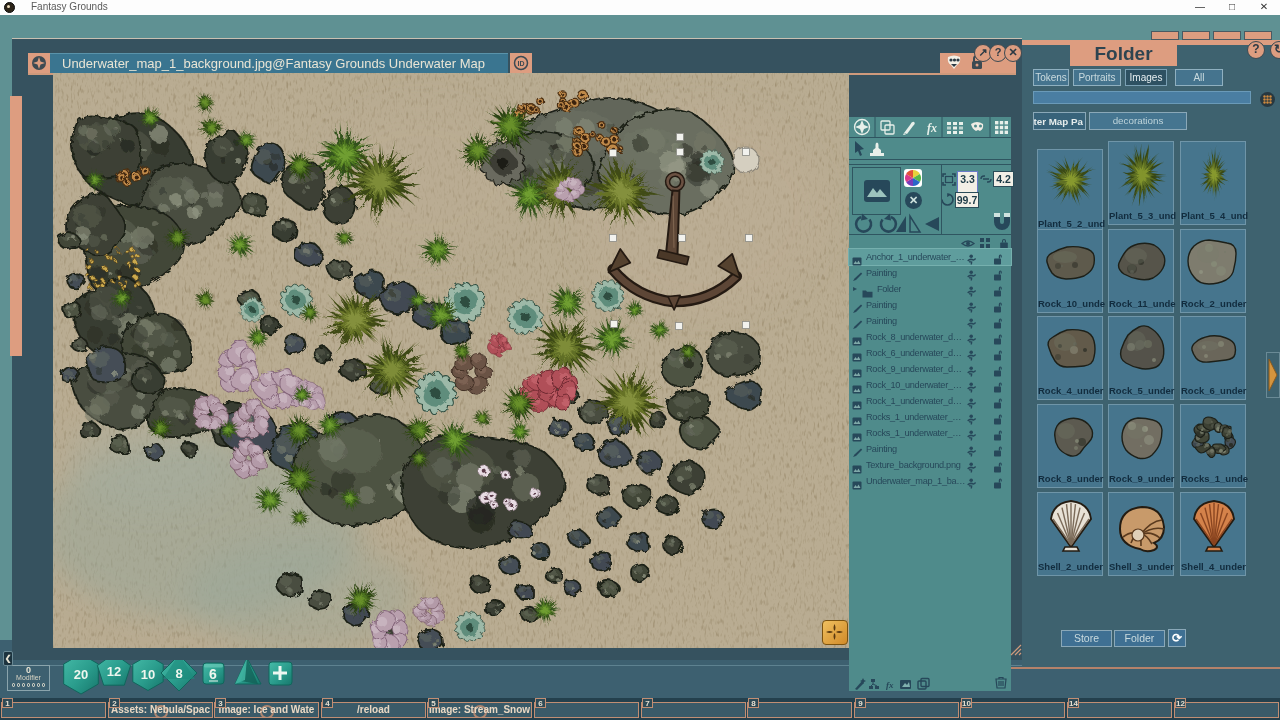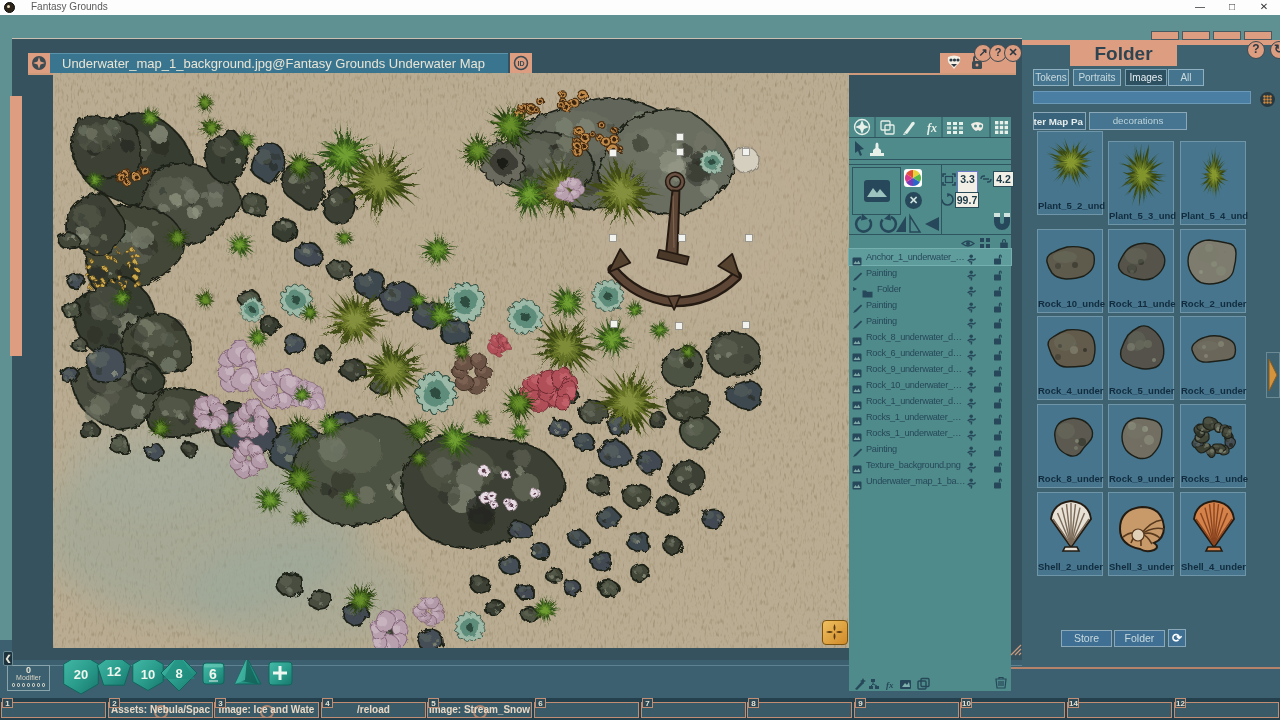--- a/index.html
+++ b/index.html
@@ -80,21 +80,21 @@
 </div>
 
 <div class="assets">
   <div class="topborder"></div>
   <div class="atab">Folder</div>
   <div class="qbtn" style="left:225px">?</div>
   <div class="qbtn" style="left:248px">↻</div>
   <div class="abtn" style="left:11px;width:36px">Tokens</div>
   <div class="abtn" style="left:51px;width:48px">Portraits</div>
   <div class="abtn sel" style="left:103px;width:42px">Images</div>
-  <div class="abtn" style="left:146px;width:36px">All</div>
+  <div class="abtn" style="left:153px;width:48px">All</div>
   <div class="searchbar"></div>
   <div class="dotbtn"><svg width="15" height="15" viewBox="0 0 15 15">
         <g fill="#d08a3e">
           <circle cx="4.5" cy="4.5" r="1.2"></circle>
           <circle cx="7.5" cy="4.5" r="1.2"></circle>
           <circle cx="10.5" cy="4.5" r="1.2"></circle>
           <circle cx="4.5" cy="7.5" r="1.2"></circle>
           <circle cx="7.5" cy="7.5" r="1.2"></circle>
           <circle cx="10.5" cy="7.5" r="1.2"></circle>
           <circle cx="4.5" cy="10.5" r="1.2"></circle>
@@ -103,21 +103,21 @@
         </g>
       </svg></div>
   <div class="fbtn" style="left:11px;width:53px;background:#38637a;color:#e5ecec;font-weight:bold">
       <span style="position:absolute;right:2px;top:1px;white-space:nowrap">Underwater Map Pa</span>
     </div>
   <div class="fbtn" style="left:67px;width:98px;background:#457590;color:#bdd3da">decorations</div>
   <div class="storebtn" style="left:39px;width:51px">Store</div>
   <div class="storebtn" style="left:92px;width:51px">Folder</div>
   <div class="refbtn">⟳</div>
 </div>
-<div class="acell" style="left:1037px;top:131px">
+<div class="acell" style="left:1037px;top:149px">
     <div class="athumb"><svg width="64" height="62" viewBox="0 0 64 62">
         <path d="M32,28 L38,27 Q47,28 53,26 Q47,28 38,30 ZM32,28 L38,28 Q46,32 50,33 Q46,32 37,31 ZM32,28 L39,28 Q48,32 53,33 Q48,32 38,31 ZM32,28 L38,28 Q47,33 51,35 Q47,33 38,30 ZM32,28 L37,29 Q45,33 49,34 Q45,33 37,31 ZM32,28 L37,30 Q42,37 44,41 Q42,37 35,32 ZM32,28 L39,30 Q48,40 51,45 Q48,40 37,34 ZM32,28 L39,32 Q47,42 51,48 Q47,42 37,34 ZM32,28 L37,32 Q41,43 43,48 Q41,43 35,34 ZM32,28 L36,32 Q39,42 41,47 Q39,42 34,34 ZM32,28 L36,32 Q37,41 37,46 Q37,41 34,33 ZM32,28 L36,34 Q38,45 40,51 Q38,45 32,35 ZM32,28 L37,35 Q39,47 41,54 Q39,47 33,36 ZM32,28 L33,34 Q34,42 36,47 Q34,42 31,34 ZM32,28 L33,34 Q33,44 34,49 Q33,44 31,34 ZM32,28 L34,36 Q35,48 39,54 Q35,48 30,36 ZM32,28 L32,34 Q30,43 30,48 Q30,43 29,33 ZM32,28 L31,33 Q28,41 27,45 Q28,41 29,33 ZM32,28 L31,36 Q25,47 21,53 Q25,47 28,35 ZM32,28 L31,34 Q26,42 23,47 Q26,42 28,33 ZM32,28 L29,35 Q21,43 17,48 Q21,43 26,32 ZM32,28 L28,35 Q19,43 14,48 Q19,43 26,33 ZM32,28 L29,33 Q23,40 21,45 Q23,40 27,32 ZM32,28 L29,33 Q21,36 17,38 Q21,36 27,31 ZM32,28 L27,32 Q19,37 17,42 Q19,37 26,30 ZM32,28 L26,32 Q15,34 10,35 Q15,34 25,29 ZM32,28 L27,32 Q17,35 12,38 Q17,35 25,29 ZM32,28 L26,31 Q16,32 11,34 Q16,32 26,28 ZM32,28 L26,29 Q17,28 12,28 Q17,28 26,27 ZM32,28 L24,29 Q13,24 8,20 Q13,24 25,26 ZM32,28 L26,28 Q18,26 13,27 Q18,26 27,26 ZM32,28 L25,28 Q16,23 11,19 Q16,23 26,25 ZM32,28 L24,27 Q13,21 7,18 Q13,21 25,24 ZM32,28 L24,27 Q14,21 9,17 Q14,21 25,24 ZM32,28 L25,26 Q14,20 7,21 Q14,20 26,23 ZM32,28 L26,24 Q19,16 16,11 Q19,16 28,22 ZM32,28 L25,24 Q16,15 9,12 Q16,15 27,21 ZM32,28 L28,24 Q22,18 18,16 Q22,18 29,23 ZM32,28 L26,24 Q21,15 17,11 Q21,15 29,22 ZM32,28 L28,24 Q25,17 22,13 Q25,17 30,23 ZM32,28 L27,22 Q21,12 15,8 Q21,12 30,20 ZM32,28 L29,22 Q26,12 23,7 Q26,12 32,21 ZM32,28 L29,21 Q27,9 25,3 Q27,9 32,20 ZM32,28 L30,22 Q29,13 26,9 Q29,13 33,22 ZM32,28 L31,22 Q34,13 36,9 Q34,13 34,22 ZM32,28 L32,20 Q39,10 44,5 Q39,10 35,21 ZM32,28 L32,22 Q35,13 34,7 Q35,13 35,22 ZM32,28 L33,23 Q37,15 38,11 Q37,15 35,23 ZM32,28 L34,22 Q38,13 40,8 Q38,13 36,23 ZM32,28 L34,21 Q40,13 40,6 Q40,13 37,23 ZM32,28 L35,22 Q44,16 49,13 Q44,16 38,24 ZM32,28 L37,22 Q46,14 49,8 Q46,14 39,24 ZM32,28 L38,22 Q50,18 57,17 Q50,18 40,25 ZM32,28 L38,23 Q49,19 54,14 Q49,19 40,26 ZM32,28 L39,24 Q49,20 54,16 Q49,20 40,27 ZM32,28 L37,25 Q47,24 52,24 Q47,24 38,27 ZM32,28 L38,25 Q48,26 53,26 Q48,26 38,29 ZM32,28 L38,27 Q47,26 52,24 Q47,26 38,29 Z" fill="#3a4a16"></path>
         <path d="M32,28 L38,27 Q46,28 51,30 Q46,28 38,28 ZM32,28 L37,28 Q44,32 47,35 Q44,32 36,30 ZM32,28 L37,28 Q46,29 50,28 Q46,29 37,30 ZM32,28 L36,28 Q42,32 44,34 Q42,32 36,30 ZM32,28 L37,29 Q42,33 46,35 Q42,33 36,31 ZM32,28 L36,29 Q42,33 46,33 Q42,33 35,31 ZM32,28 L37,30 Q41,37 42,41 Q41,37 35,32 ZM32,28 L36,31 Q38,38 39,42 Q38,38 34,32 ZM32,28 L36,32 Q38,40 39,44 Q38,40 34,33 ZM32,28 L36,32 Q40,39 44,42 Q40,39 34,33 ZM32,28 L35,33 Q35,42 36,47 Q35,42 32,34 ZM32,28 L34,32 Q35,40 35,44 Q35,40 33,33 ZM32,28 L34,32 Q35,38 38,42 Q35,38 32,32 ZM32,28 L33,34 Q33,43 35,48 Q33,43 30,34 ZM32,28 L33,33 Q31,41 31,45 Q31,41 30,33 ZM32,28 L32,33 Q28,41 26,44 Q28,41 30,33 ZM32,28 L31,34 Q25,40 22,44 Q25,40 29,32 ZM32,28 L31,33 Q27,39 26,43 Q27,39 29,32 ZM32,28 L30,34 Q25,41 23,45 Q25,41 28,32 ZM32,28 L30,32 Q25,37 23,41 Q25,37 28,31 ZM32,28 L28,32 Q21,37 18,42 Q21,37 27,30 ZM32,28 L29,32 Q24,35 21,38 Q24,35 28,30 ZM32,28 L29,31 Q22,33 19,33 Q22,33 28,29 ZM32,28 L28,31 Q20,32 16,33 Q20,32 27,29 ZM32,28 L26,31 Q17,31 12,30 Q17,31 26,28 ZM32,28 L27,29 Q19,29 15,29 Q19,29 27,27 ZM32,28 L27,29 Q18,29 14,30 Q18,29 27,27 ZM32,28 L27,28 Q19,24 15,21 Q19,24 27,26 ZM32,28 L27,28 Q19,25 15,25 Q19,25 27,26 ZM32,28 L27,27 Q21,24 17,22 Q21,24 28,25 ZM32,28 L27,26 Q19,22 15,20 Q19,22 28,24 ZM32,28 L27,26 Q20,20 17,17 Q20,20 28,24 ZM32,28 L28,26 Q24,20 22,18 Q24,20 30,24 ZM32,28 L29,26 Q25,21 22,20 Q25,21 30,25 ZM32,28 L30,25 Q27,20 25,17 Q27,20 31,24 ZM32,28 L29,25 Q28,18 27,14 Q28,18 31,24 ZM32,28 L30,25 Q29,19 28,15 Q29,19 31,24 ZM32,28 L30,23 Q27,15 24,12 Q27,15 31,23 ZM32,28 L30,24 Q30,17 29,14 Q30,17 33,24 ZM32,28 L31,22 Q33,13 36,8 Q33,13 33,22 ZM32,28 L31,23 Q34,15 36,11 Q34,15 33,23 ZM32,28 L32,23 Q36,16 37,12 Q36,16 35,24 ZM32,28 L32,24 Q35,19 36,16 Q35,19 34,25 ZM32,28 L33,24 Q37,18 41,16 Q37,18 34,24 ZM32,28 L33,23 Q38,16 38,11 Q38,16 35,24 ZM32,28 L34,23 Q40,17 42,14 Q40,17 36,24 ZM32,28 L34,25 Q39,21 41,18 Q39,21 36,26 ZM32,28 L36,25 Q42,24 46,24 Q42,24 36,27 ZM32,28 L36,25 Q44,24 48,24 Q44,24 37,27 ZM32,28 L36,25 Q42,22 45,19 Q42,22 37,27 ZM32,28 L37,26 Q45,26 50,26 Q45,26 37,28 ZM32,28 L37,26 Q46,27 50,27 Q46,27 37,29 Z" fill="#5f7024"></path>
         <path d="M32,28 L35,28 Q39,28 41,28 Q39,28 35,29 ZM32,28 L35,28 Q39,29 41,28 Q39,29 34,29 ZM32,28 L36,29 Q41,31 44,31 Q41,31 35,30 ZM32,28 L34,29 Q38,30 40,30 Q38,30 34,29 ZM32,28 L35,29 Q40,32 43,32 Q40,32 35,30 ZM32,28 L35,30 Q38,35 40,37 Q38,35 34,31 ZM32,28 L35,30 Q38,35 40,37 Q38,35 33,31 ZM32,28 L34,31 Q37,36 39,39 Q37,36 33,32 ZM32,28 L33,30 Q34,34 35,36 Q34,34 32,30 ZM32,28 L33,31 Q33,36 34,38 Q33,36 31,31 ZM32,28 L32,31 Q32,37 33,40 Q32,37 31,31 ZM32,28 L32,31 Q30,35 30,38 Q30,35 31,31 ZM32,28 L32,31 Q30,36 31,39 Q30,36 30,31 ZM32,28 L31,31 Q28,36 28,39 Q28,36 30,31 ZM32,28 L31,30 Q28,33 26,35 Q28,33 30,30 ZM32,28 L31,31 Q27,34 25,36 Q27,34 29,30 ZM32,28 L30,30 Q27,33 25,35 Q27,33 29,29 ZM32,28 L30,30 Q26,31 24,32 Q26,31 30,29 ZM32,28 L30,29 Q26,31 25,33 Q26,31 30,28 ZM32,28 L29,29 Q24,29 22,29 Q24,29 29,28 ZM32,28 L29,29 Q25,28 23,28 Q25,28 29,28 ZM32,28 L29,28 Q24,26 21,25 Q24,26 29,27 ZM32,28 L29,28 Q24,26 21,26 Q24,26 29,26 ZM32,28 L29,28 Q26,26 23,26 Q26,26 30,26 ZM32,28 L29,27 Q26,24 23,23 Q26,24 30,26 ZM32,28 L30,26 Q26,23 24,22 Q26,23 30,26 ZM32,28 L29,26 Q27,20 26,17 Q27,20 30,25 ZM32,28 L30,25 Q30,19 30,16 Q30,19 31,25 ZM32,28 L31,25 Q29,20 27,18 Q29,20 32,25 ZM32,28 L31,26 Q32,22 33,20 Q32,22 32,26 ZM32,28 L32,25 Q33,20 34,17 Q33,20 33,25 ZM32,28 L31,24 Q33,19 35,17 Q33,19 33,25 ZM32,28 L33,25 Q36,21 38,19 Q36,21 34,25 ZM32,28 L33,25 Q35,22 36,20 Q35,22 34,26 ZM32,28 L33,25 Q36,21 38,20 Q36,21 34,26 ZM32,28 L34,25 Q38,22 40,19 Q38,22 35,26 ZM32,28 L34,26 Q37,23 38,21 Q37,23 34,27 ZM32,28 L34,27 Q38,25 39,24 Q38,25 34,27 ZM32,28 L35,26 Q39,25 42,23 Q39,25 35,28 ZM32,28 L35,26 Q42,27 45,27 Q42,27 36,28 Z" fill="#87992e"></path>
       </svg></div>
     <div class="albl">Plant_5_2_und</div>
   </div>
 <div class="acell" style="left:1108px;top:141px">
     <div class="athumb"><svg width="64" height="62" viewBox="0 0 64 62">
         <g transform="translate(32,31) scale(0.88,1.24) translate(-32,-31)">

